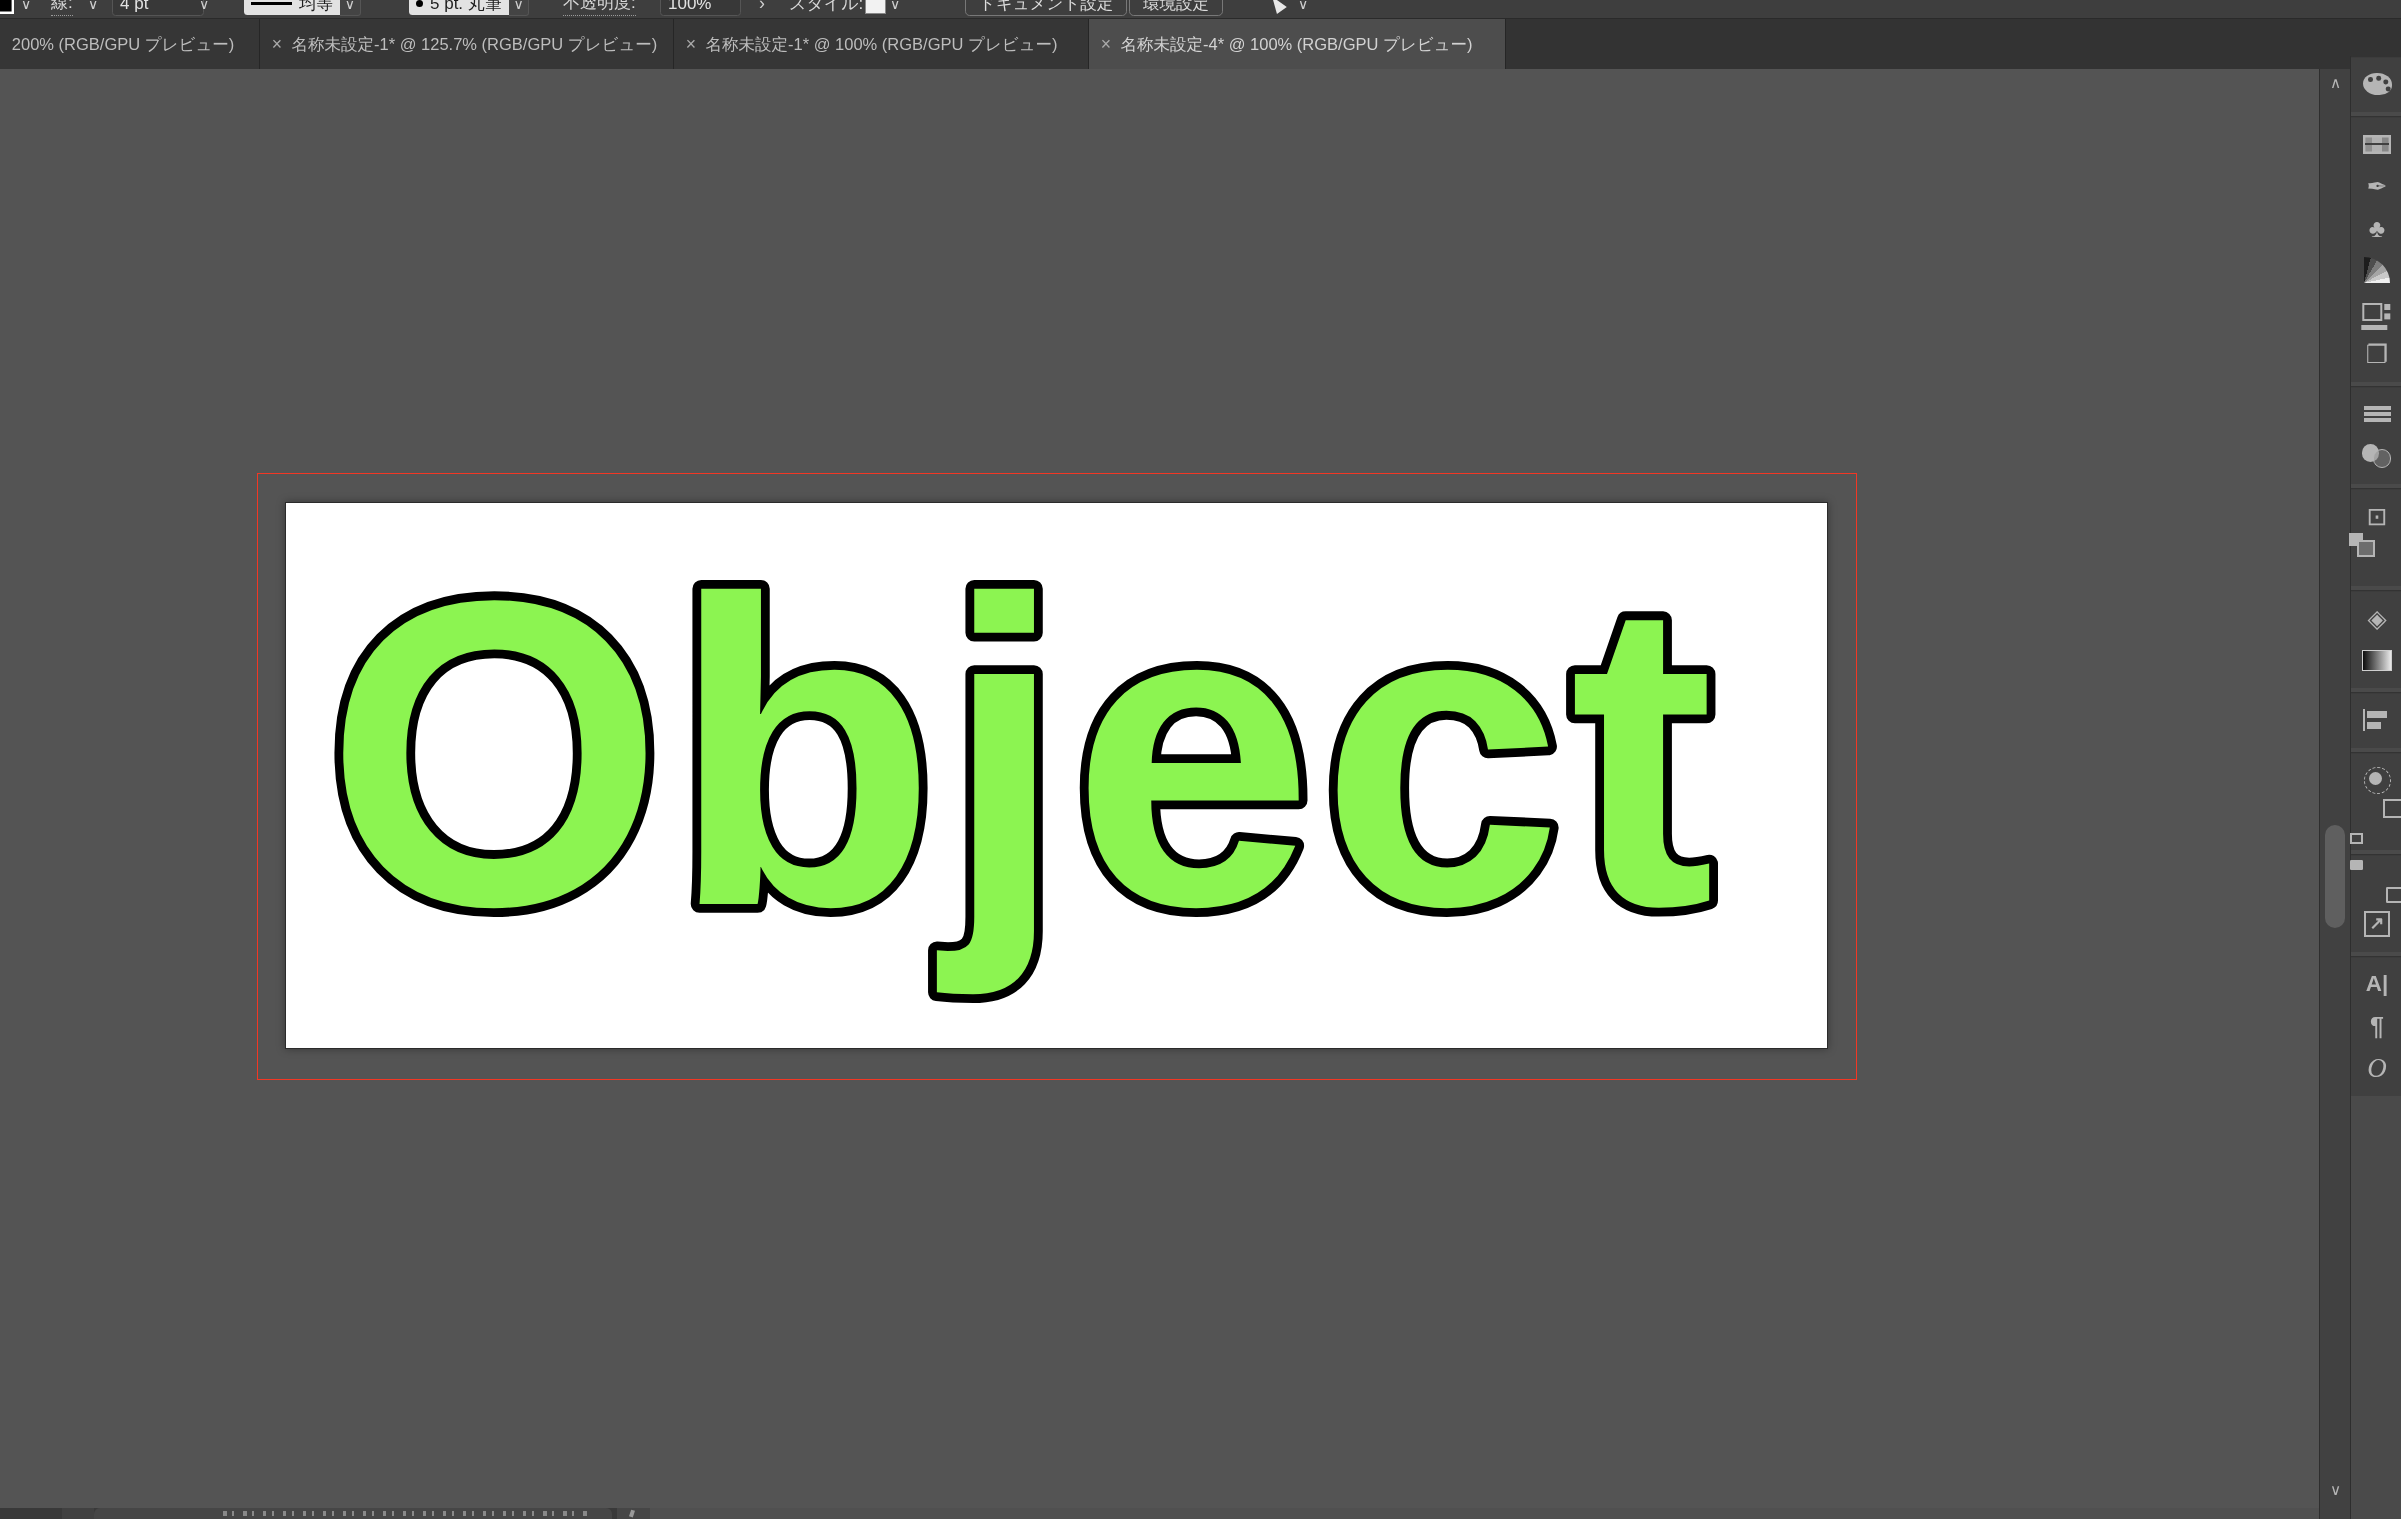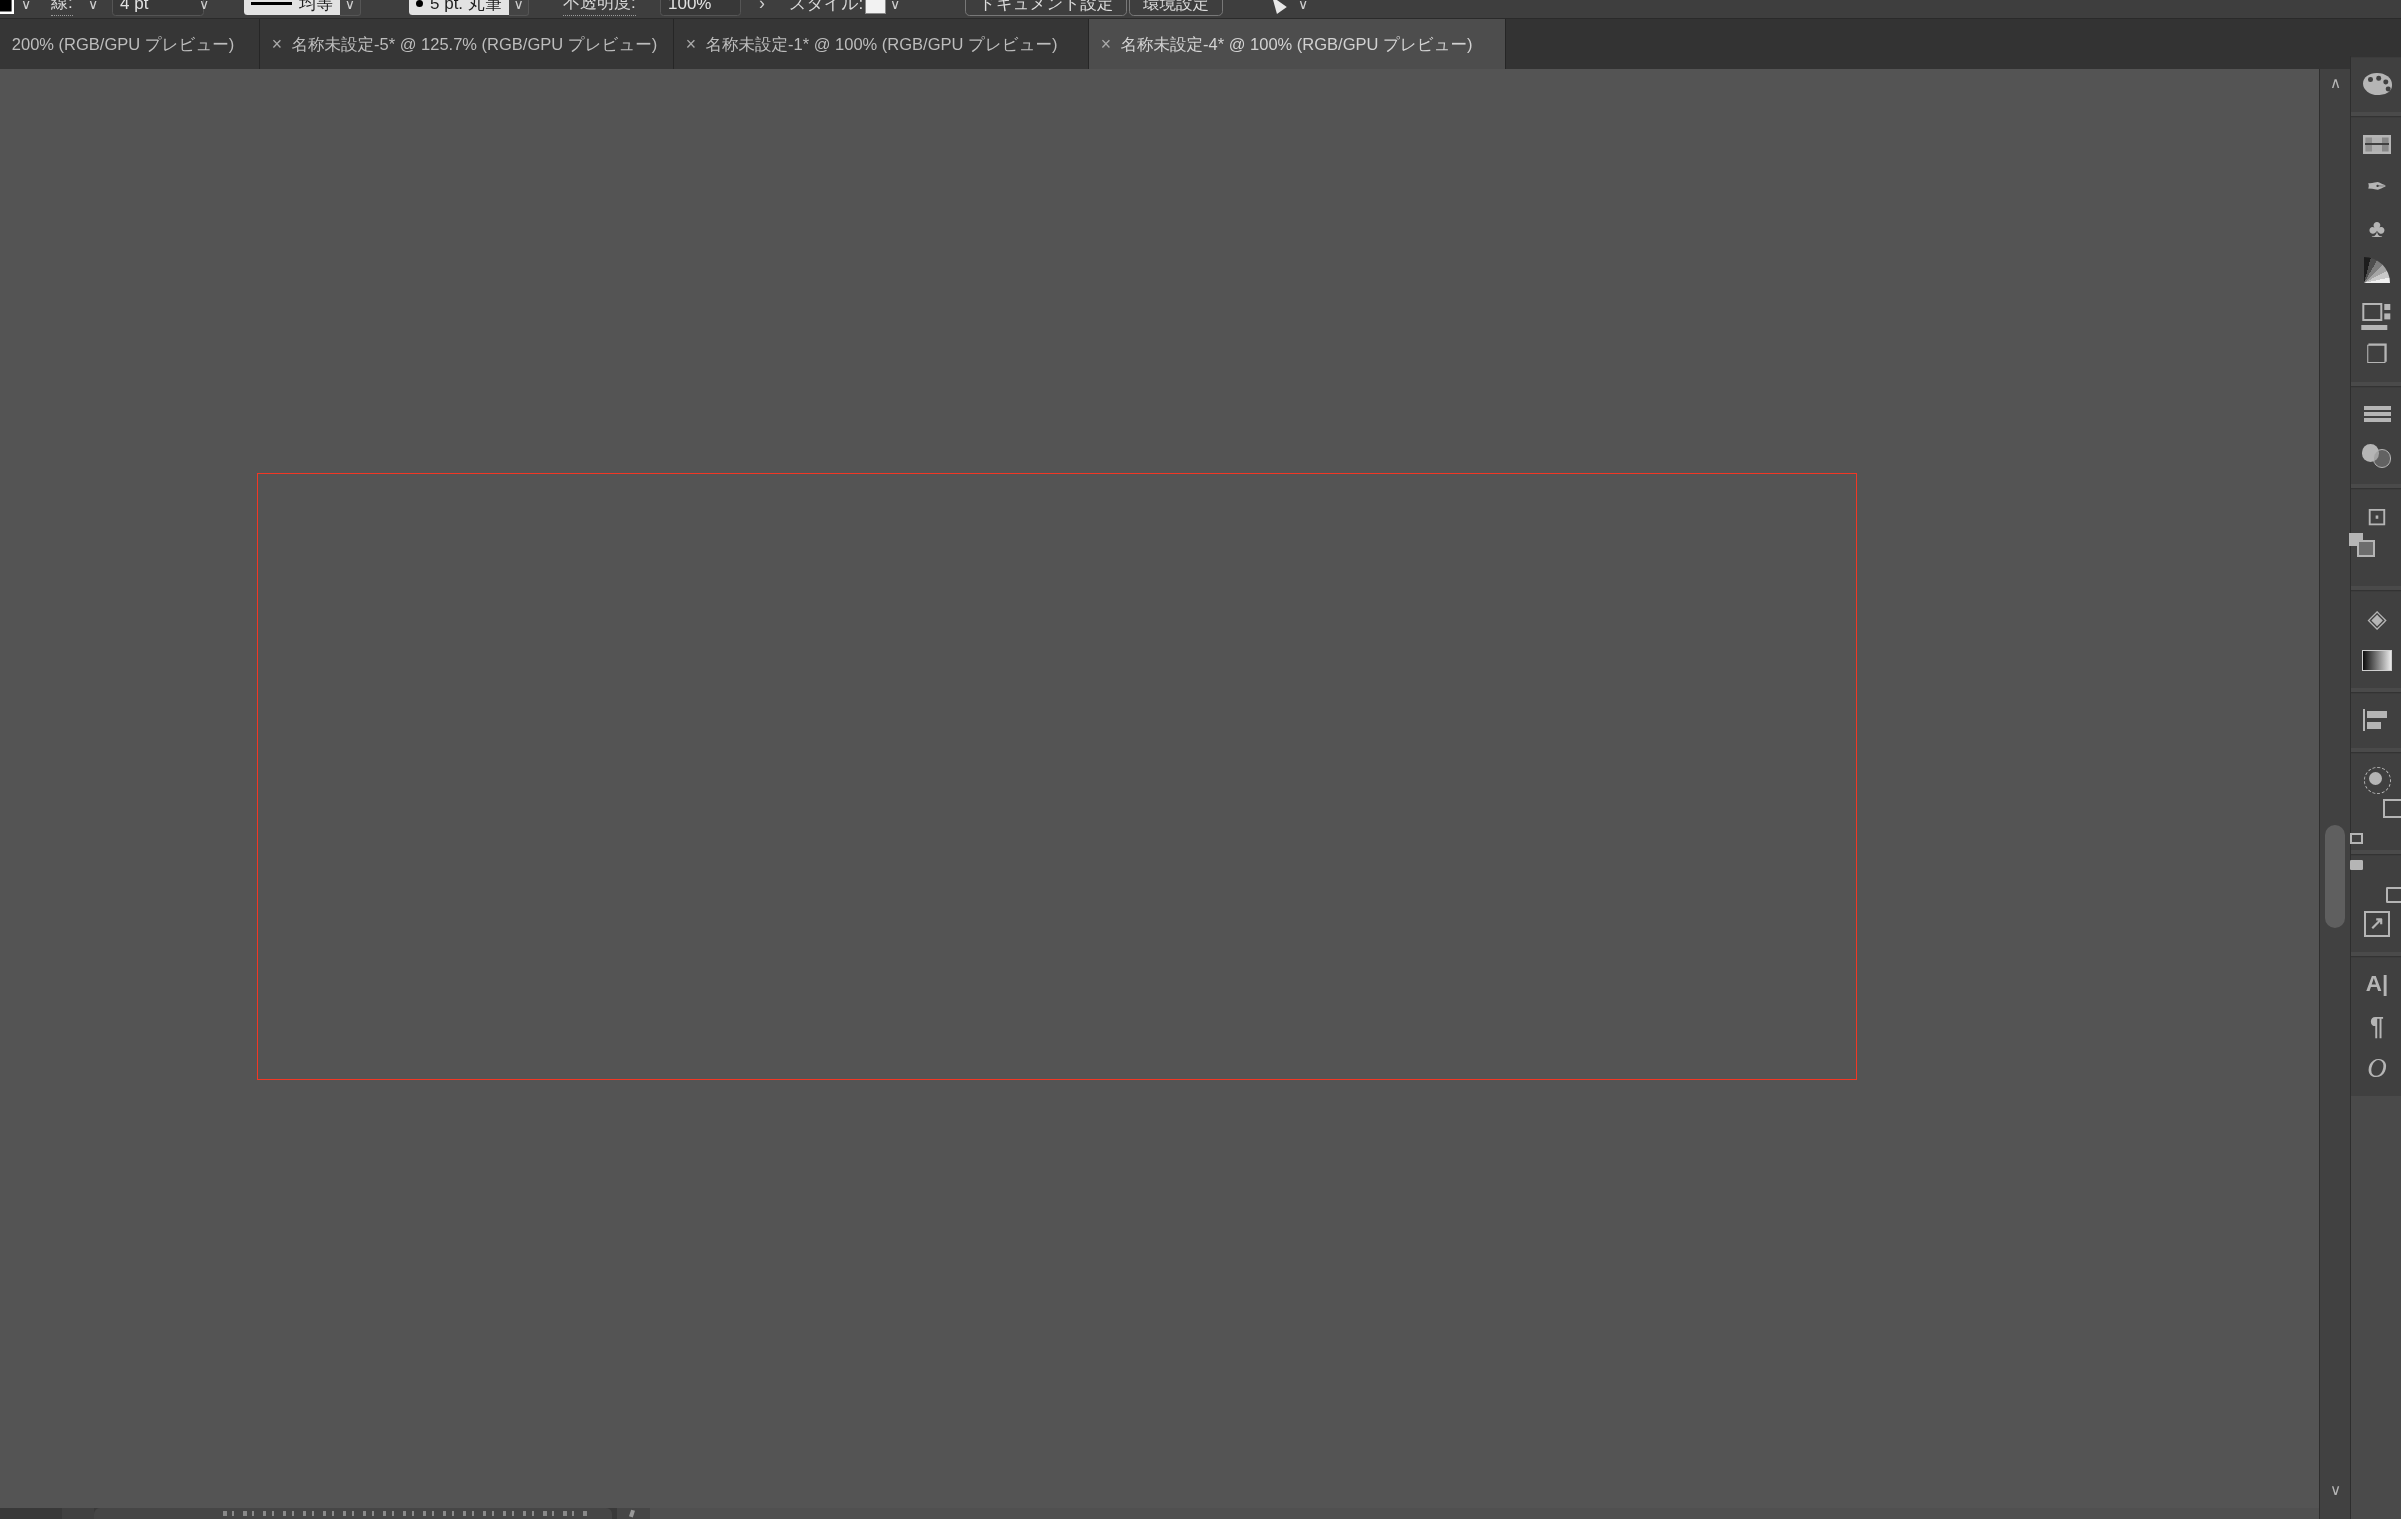--- a/index.html
+++ b/index.html
@@ -199,35 +199,40 @@
       </div>
   </div>
 </div>
 
 <div id="tabbar" class="abs">
     <div class="tab" style="width: 260px;">
       <span>200% (RGB/GPU プレビュー)</span>
     </div>
     <div class="tab" style="width: 414px;">
       <span class="close">×</span>
-      <span>名称未設定-5* @ 125.7% (RGB/GPU プレビュー)</span>
+      <span>名称未設定-1* @ 125.7% (RGB/GPU プレビュー)</span>
     </div>
     <div class="tab" style="width: 415px;">
       <span class="close">×</span>
       <span>名称未設定-1* @ 100% (RGB/GPU プレビュー)</span>
     </div>
     <div class="tab active" style="width: 417px;">
       <span class="close">×</span>
       <span>名称未設定-4* @ 100% (RGB/GPU プレビュー)</span>
     </div>
     <div class="filler"></div>
   </div>
 
 <div id="canvas" class="abs">
   <div id="selection-rect" class="abs" style="border-color: rgb(242, 55, 36);"></div>
+  <div id="artboard" class="abs">
+    <svg width="1541" height="545" viewBox="0 0 2619 927">
+      <text id="artboard-text" x="66" y="682" fill="#8CF451" stroke="#000000" stroke-width="30">Object</text>
+    </svg>
+  </div>
 </div>
 
 <div id="vscroll" class="abs">
   <div class="chev" style="top:4.7px">∧</div>
   <div class="thumb"></div>
   <div class="chev" style="bottom:20px">∨</div>
 </div>
 
 <div id="dock" class="abs">
     <div class="dock-group">

